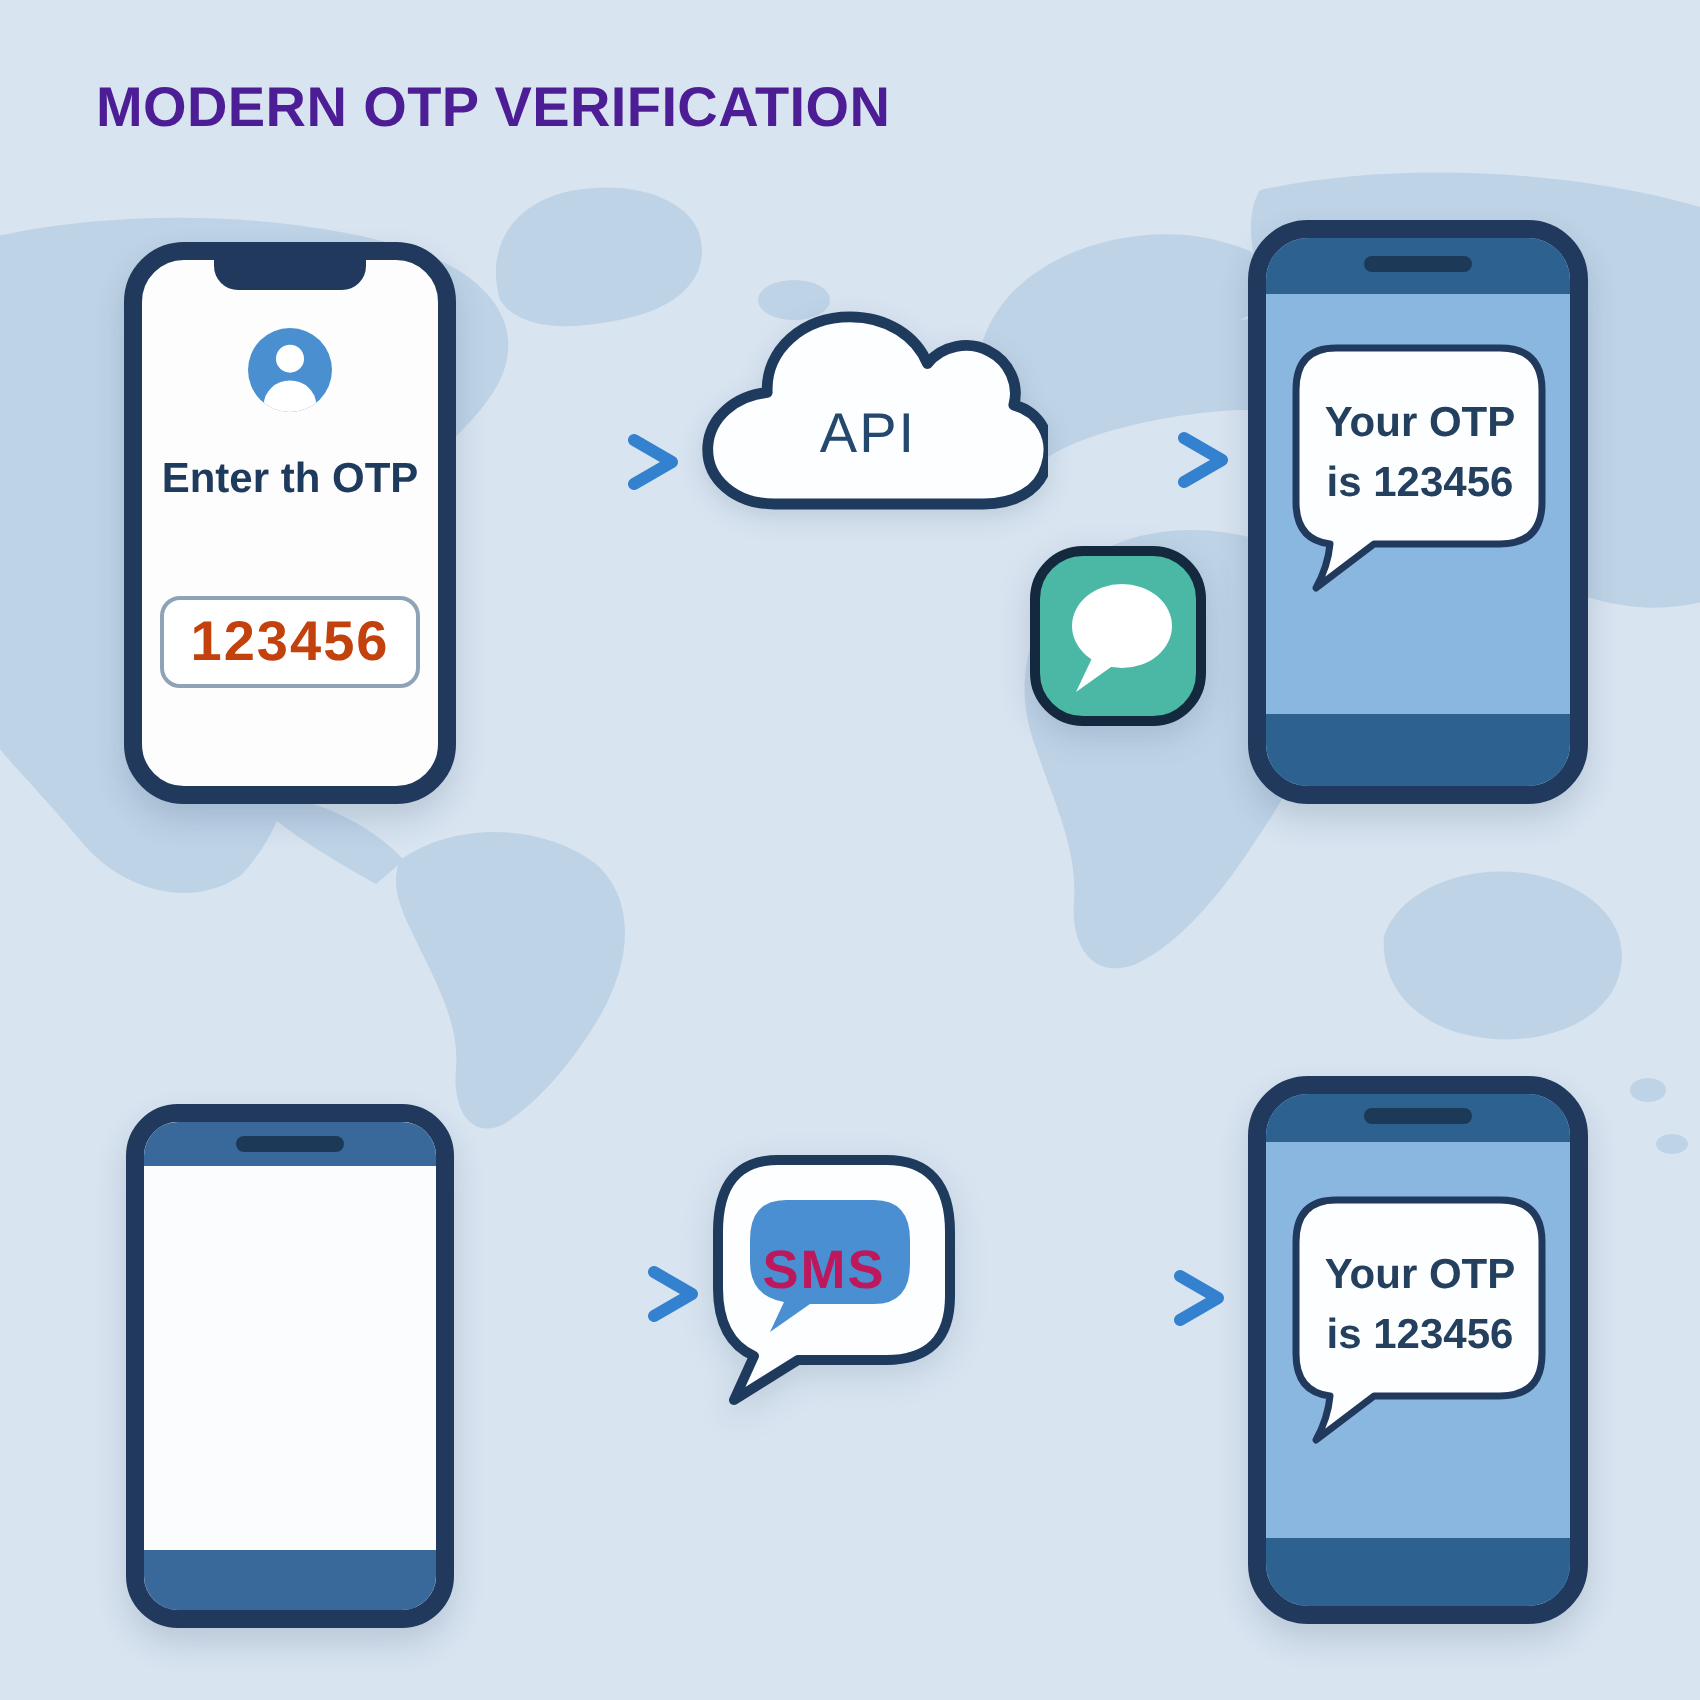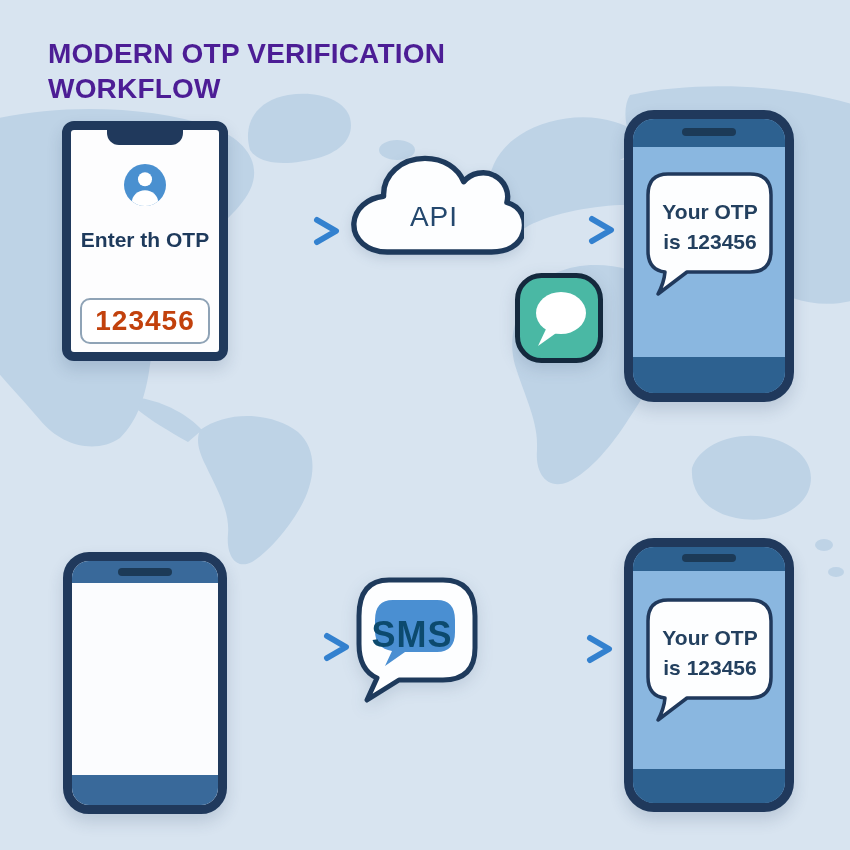--- a/index.html
+++ b/index.html
@@ -70,21 +70,21 @@
   
   .cloud{position:absolute;left:344px;top:144px;filter:drop-shadow(0 4px 6px rgba(30,58,92,0.14));}
   .api-label{
     position:absolute;left:344px;top:194px;width:180px;text-align:center;
     color:#24486e;font-size:28px;font-weight:normal;letter-spacing:1px;line-height:46px;
   }
   .teal-icon{position:absolute;left:514px;top:272px;filter:drop-shadow(0 5px 8px rgba(30,58,92,0.16));}
   .sms-icon{position:absolute;left:353px;top:574px;filter:drop-shadow(0 5px 8px rgba(30,58,92,0.14));}
   .sms-label{
     position:absolute;left:353px;top:618px;width:118px;text-align:center;
-    color:#0c4a6e;font-size:36px;font-weight:bold;letter-spacing:1px;line-height:34px;
+    color:#be185d;font-size:27px;font-weight:bold;letter-spacing:1px;line-height:34px;
   }
   .arrow{position:absolute;height:30px;}
 </style>
 </head>
 <body>
 
 <div class="canvas">
 
   <svg class="map" viewBox="0 0 850 850">
     <g fill="#bed3e6" stroke="none">
@@ -98,24 +98,23 @@
       <path d="M140 398 C165 402 188 415 202 430 L188 442 C170 432 150 420 138 410 Z"></path>
       <path d="M200 430 C228 410 272 412 298 432 C318 450 316 480 300 508 C286 532 268 552 252 562 C236 570 226 556 228 534 C230 510 216 488 206 466 C198 450 196 440 200 430 Z"></path>
       <path d="M692 468 C700 444 736 430 770 438 C802 446 818 468 808 492 C798 514 766 524 736 518 C710 513 690 495 692 468 Z"></path>
       <ellipse cx="824" cy="545" rx="9" ry="6"></ellipse>
       <ellipse cx="836" cy="572" rx="8" ry="5"></ellipse>
     </g>
   </svg>
 
   <div class="section-title" style="top:36px;">
     <span>MODERN OTP VERIFICATION</span>
-    <span>WORKFLOW</span>
-  </div>
-
-  <div class="phone phone-white" style="left:62px;top:121px;width:166px;height:240px;border-radius:12px;">
+  </div>
+
+  <div class="phone phone-white" style="left:62px;top:121px;width:166px;height:281px;">
     <div class="notch"></div>
     <svg class="avatar" viewBox="0 0 48 48">
       <defs>
           <clipPath id="avc">
             <circle cx="24" cy="24" r="24"></circle>
           </clipPath>
         </defs>
       <circle cx="24" cy="24" r="24" fill="#4a90d0"></circle>
       <g clip-path="url(#avc)">
         <circle cx="24" cy="17.5" r="8" fill="#ffffff"></circle>

